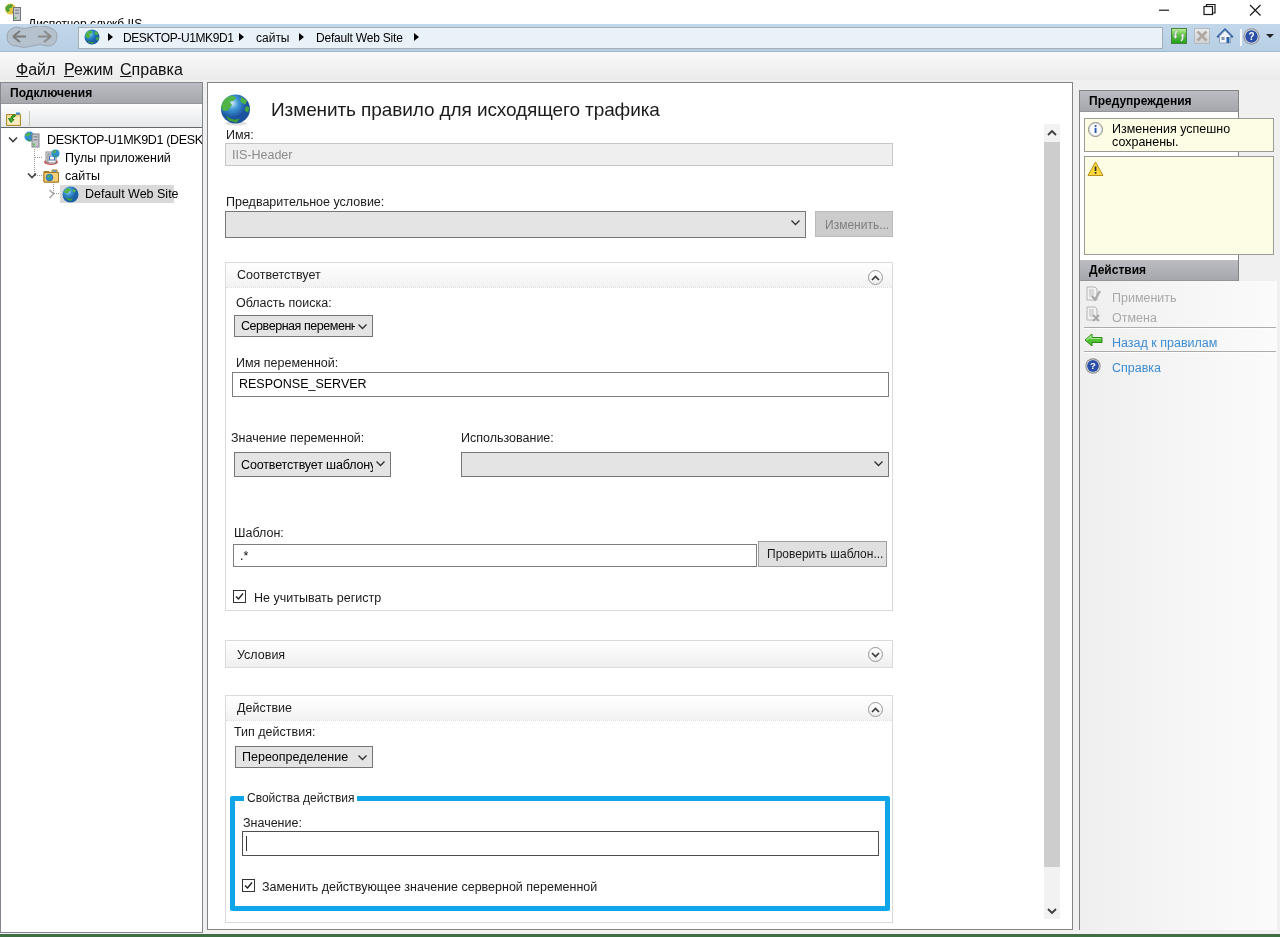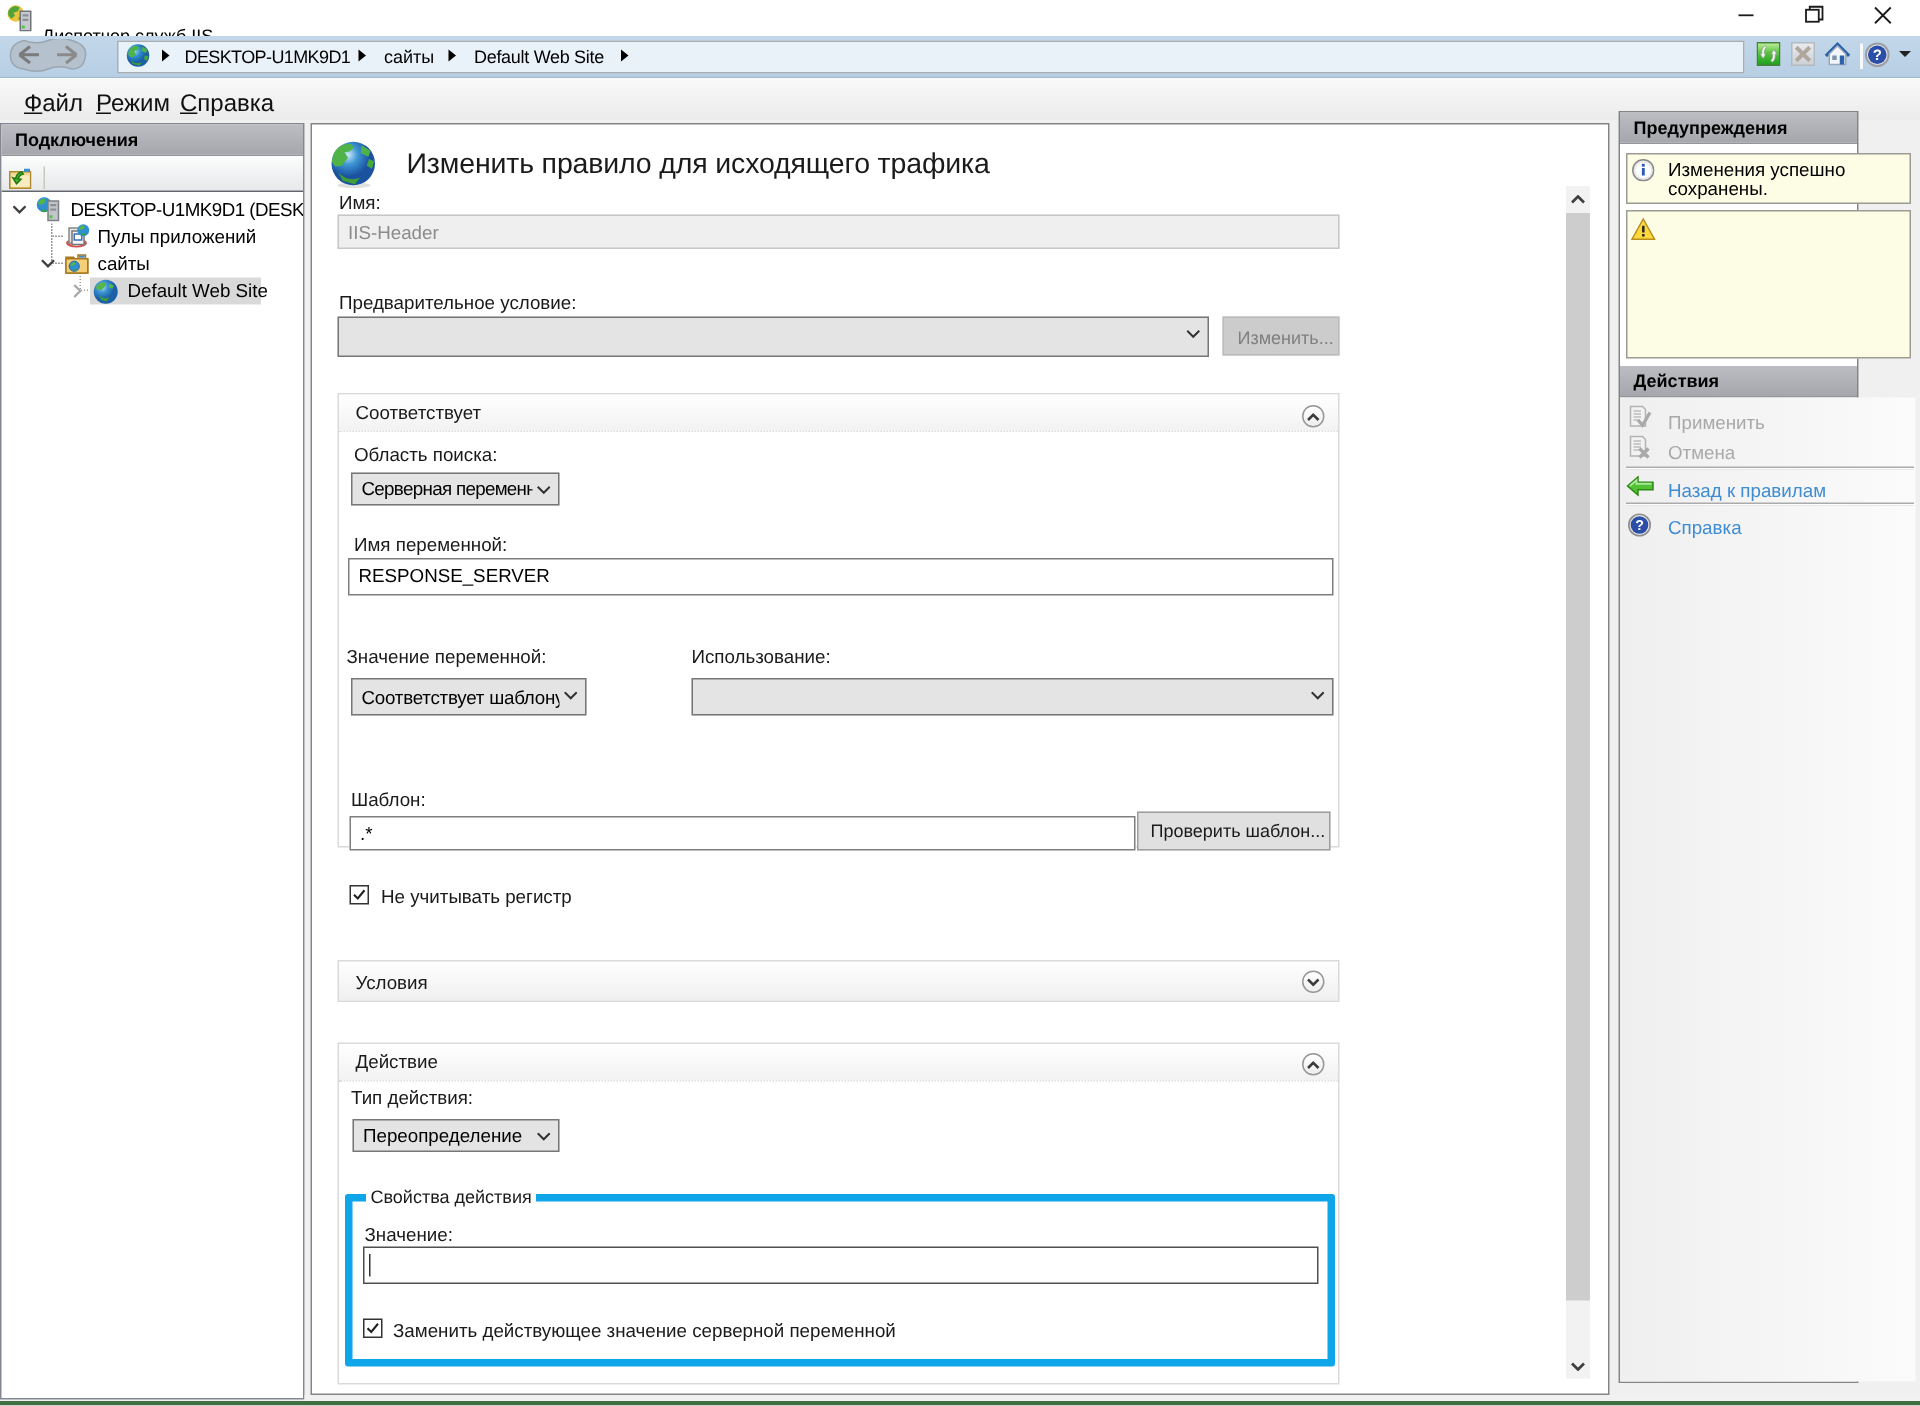--- a/index.html
+++ b/index.html
@@ -15,21 +15,21 @@
 .crumbtxt{top:31px;font-size:12px;letter-spacing:-0.4px;color:#000;}
 .crumbarrow{top:33px;width:0;height:0;border-left:5px solid #000;border-top:4px solid transparent;border-bottom:4px solid transparent;}
 #menubar{left:0;top:52px;width:1280px;height:28px;background:linear-gradient(#f9f9f9,#ebebeb);}
 .menuitem{top:61px;font-size:16px;color:#111;}
 .menuitem u{text-decoration:underline;}
 
 .winbtn{stroke:#1a1a1a;stroke-width:1.2;fill:none;}
 
 #leftpanel{left:0;top:82px;width:203px;height:851px;background:#fff;border:1px solid #828790;box-sizing:border-box;overflow:hidden;}
 #centerpanel{left:207px;top:82px;width:866px;height:848px;background:#fff;border:1px solid #848484;box-sizing:border-box;}
-#rightpanel{left:1079px;top:74px;width:160px;height:848px;background:#fff;border:1px solid #848484;box-sizing:border-box;padding-left:20px;}
+#rightpanel{left:1079px;top:90px;width:160px;height:848px;background:#fff;border:1px solid #848484;box-sizing:border-box;padding-left:20px;}
 .panelheader{left:0;width:100%;height:21px;background:linear-gradient(#bcbdc2,#a6a7ad);border-bottom:1px solid #94959b;box-sizing:border-box;}
 .panelheader span{position:absolute;left:9px;top:3px;font-weight:bold;font-size:12px;color:#000;}
 #lefttoolbar{left:0;top:21px;width:100%;height:24px;background:linear-gradient(#fdfdfd,#e6e8ea);border-bottom:1px solid #62666d;box-sizing:border-box;}
 
 .treerow{left:0;width:201px;height:18px;}
 .treetxt{font-size:12.5px;color:#000;top:2px;white-space:nowrap;}
 
 label.f{position:absolute;font-size:12.5px;color:#1a1a1a;white-space:nowrap;}
 .tin{position:absolute;box-sizing:border-box;background:#fff;border:1px solid #7e7e7e;font-size:12px;color:#000;}
 .tin span{position:absolute;left:6px;top:4px;font-size:12.5px;text-align:right;}
@@ -256,21 +256,21 @@
     <span class="cv">
       <svg width="9" height="6" viewBox="0 0 9 6">
         <path d="M0.5 0.5 L4.5 4.5 L8.5 0.5" stroke="#303030" stroke-width="1.3" fill="none"></path>
       </svg>
     </span>
   </div>
 <div class="abs" style="left:815px;top:211px;width:78px;height:26px;background:#cccccc;border:1px solid #bcbcbc;box-sizing:border-box">
   <span class="abs" style="left:9px;top:6px;color:#7f7f7f">Изменить...</span>
   </div>
 
-<div class="sect" style="left:225px;top:262px;width:668px;height:303px">
+<div class="sect" style="left:225px;top:262px;width:668px;height:349px">
   <div class="shead"></div>
     <span class="stitle">Соответствует</span>
   <div class="circbtn" style="right:9px;top:7px">
       <svg width="9" height="6" viewBox="0 0 9 6">
         <path d="M1 5 L4.5 1.5 L8 5" stroke="#3b3b3b" stroke-width="1.7" fill="none"></path>
       </svg>
     </div>
 </div>
 <label class="f" style="left:236px;top:296px">Область поиска:</label>
 <div class="combo" style="left:234px;top:315px;width:139px;height:22px">

